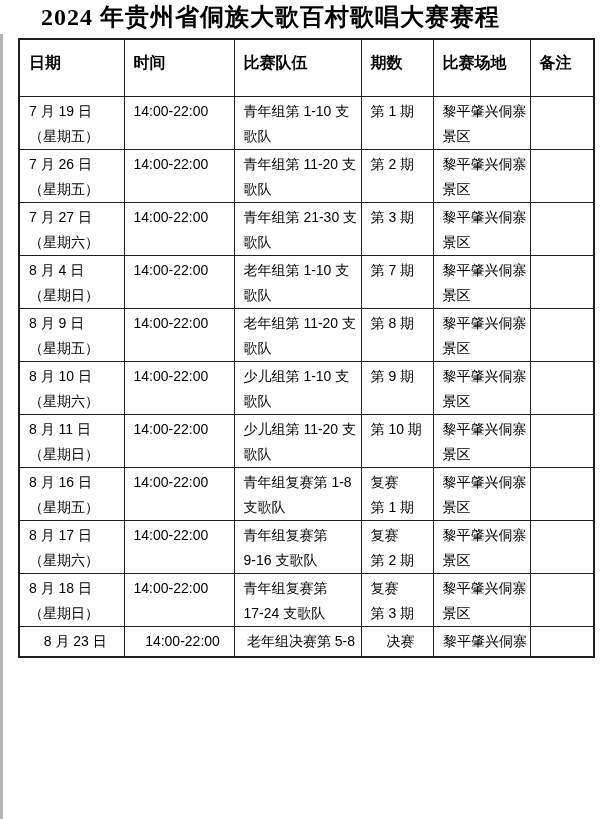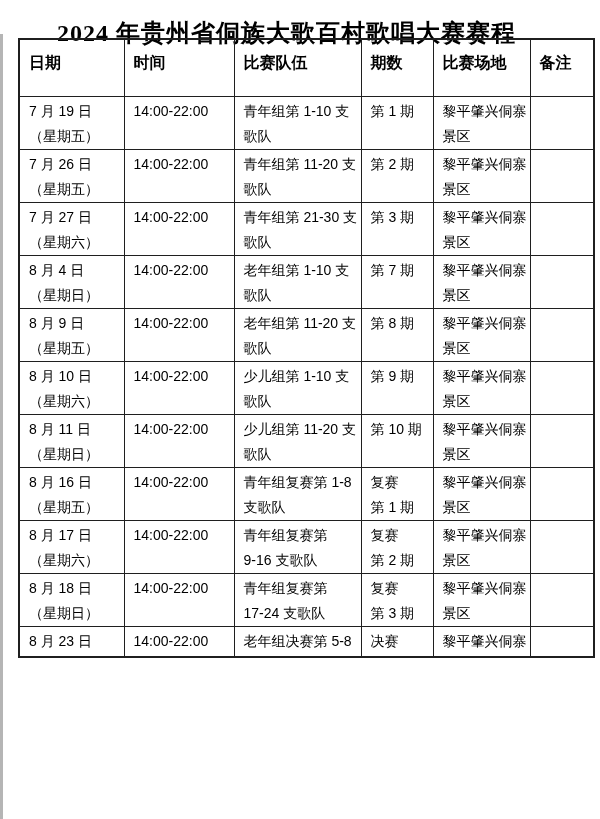--- a/index.html
+++ b/index.html
@@ -6,21 +6,21 @@
   body{
     width:600px;height:819px;position:relative;overflow:hidden;
     background:#ffffff;color:#000;
     font-family:"Liberation Sans","DejaVu Sans",sans-serif;
   }
   .page-edge{
     position:absolute;left:0;top:34px;width:3px;height:785px;
     background:#b5b5b5;
   }
   .doc-title{
-    position:absolute;left:41px;top:1px;margin:16px;
+    position:absolute;left:41px;top:1px;margin:0;
     font-family:"Liberation Serif","DejaVu Serif",serif;
     font-size:24px;font-weight:bold;letter-spacing:1px;white-space:nowrap;
   }
   table.schedule{
     position:absolute;left:18px;top:38px;width:575px;
     border-collapse:collapse;table-layout:fixed;
     border:2px solid #1f1f1f;
   }
   .schedule th,.schedule td{
     border:1.5px solid #1f1f1f;box-sizing:border-box;
@@ -29,21 +29,21 @@
   }
   .schedule th{
     height:57px;padding:13px 2px 0 9px;
     font-size:16px;font-weight:bold;
     font-family:"Liberation Serif","DejaVu Serif",serif;
   }
   .schedule td{
     height:52.7px;padding:2px 2px 0 9px;
     font-size:14px;line-height:25px;
   }
-  tr.row-cut td{height:31px;}
+  tr.row-cut td{height:31px;text-align:center;}
 </style>
 </head>
 <body>
 
 <div class="page-edge"></div>
 
 <h1 class="doc-title">2024 年贵州省侗族大歌百村歌唱大赛赛程</h1>
 
 <table class="schedule">
   <colgroup>

